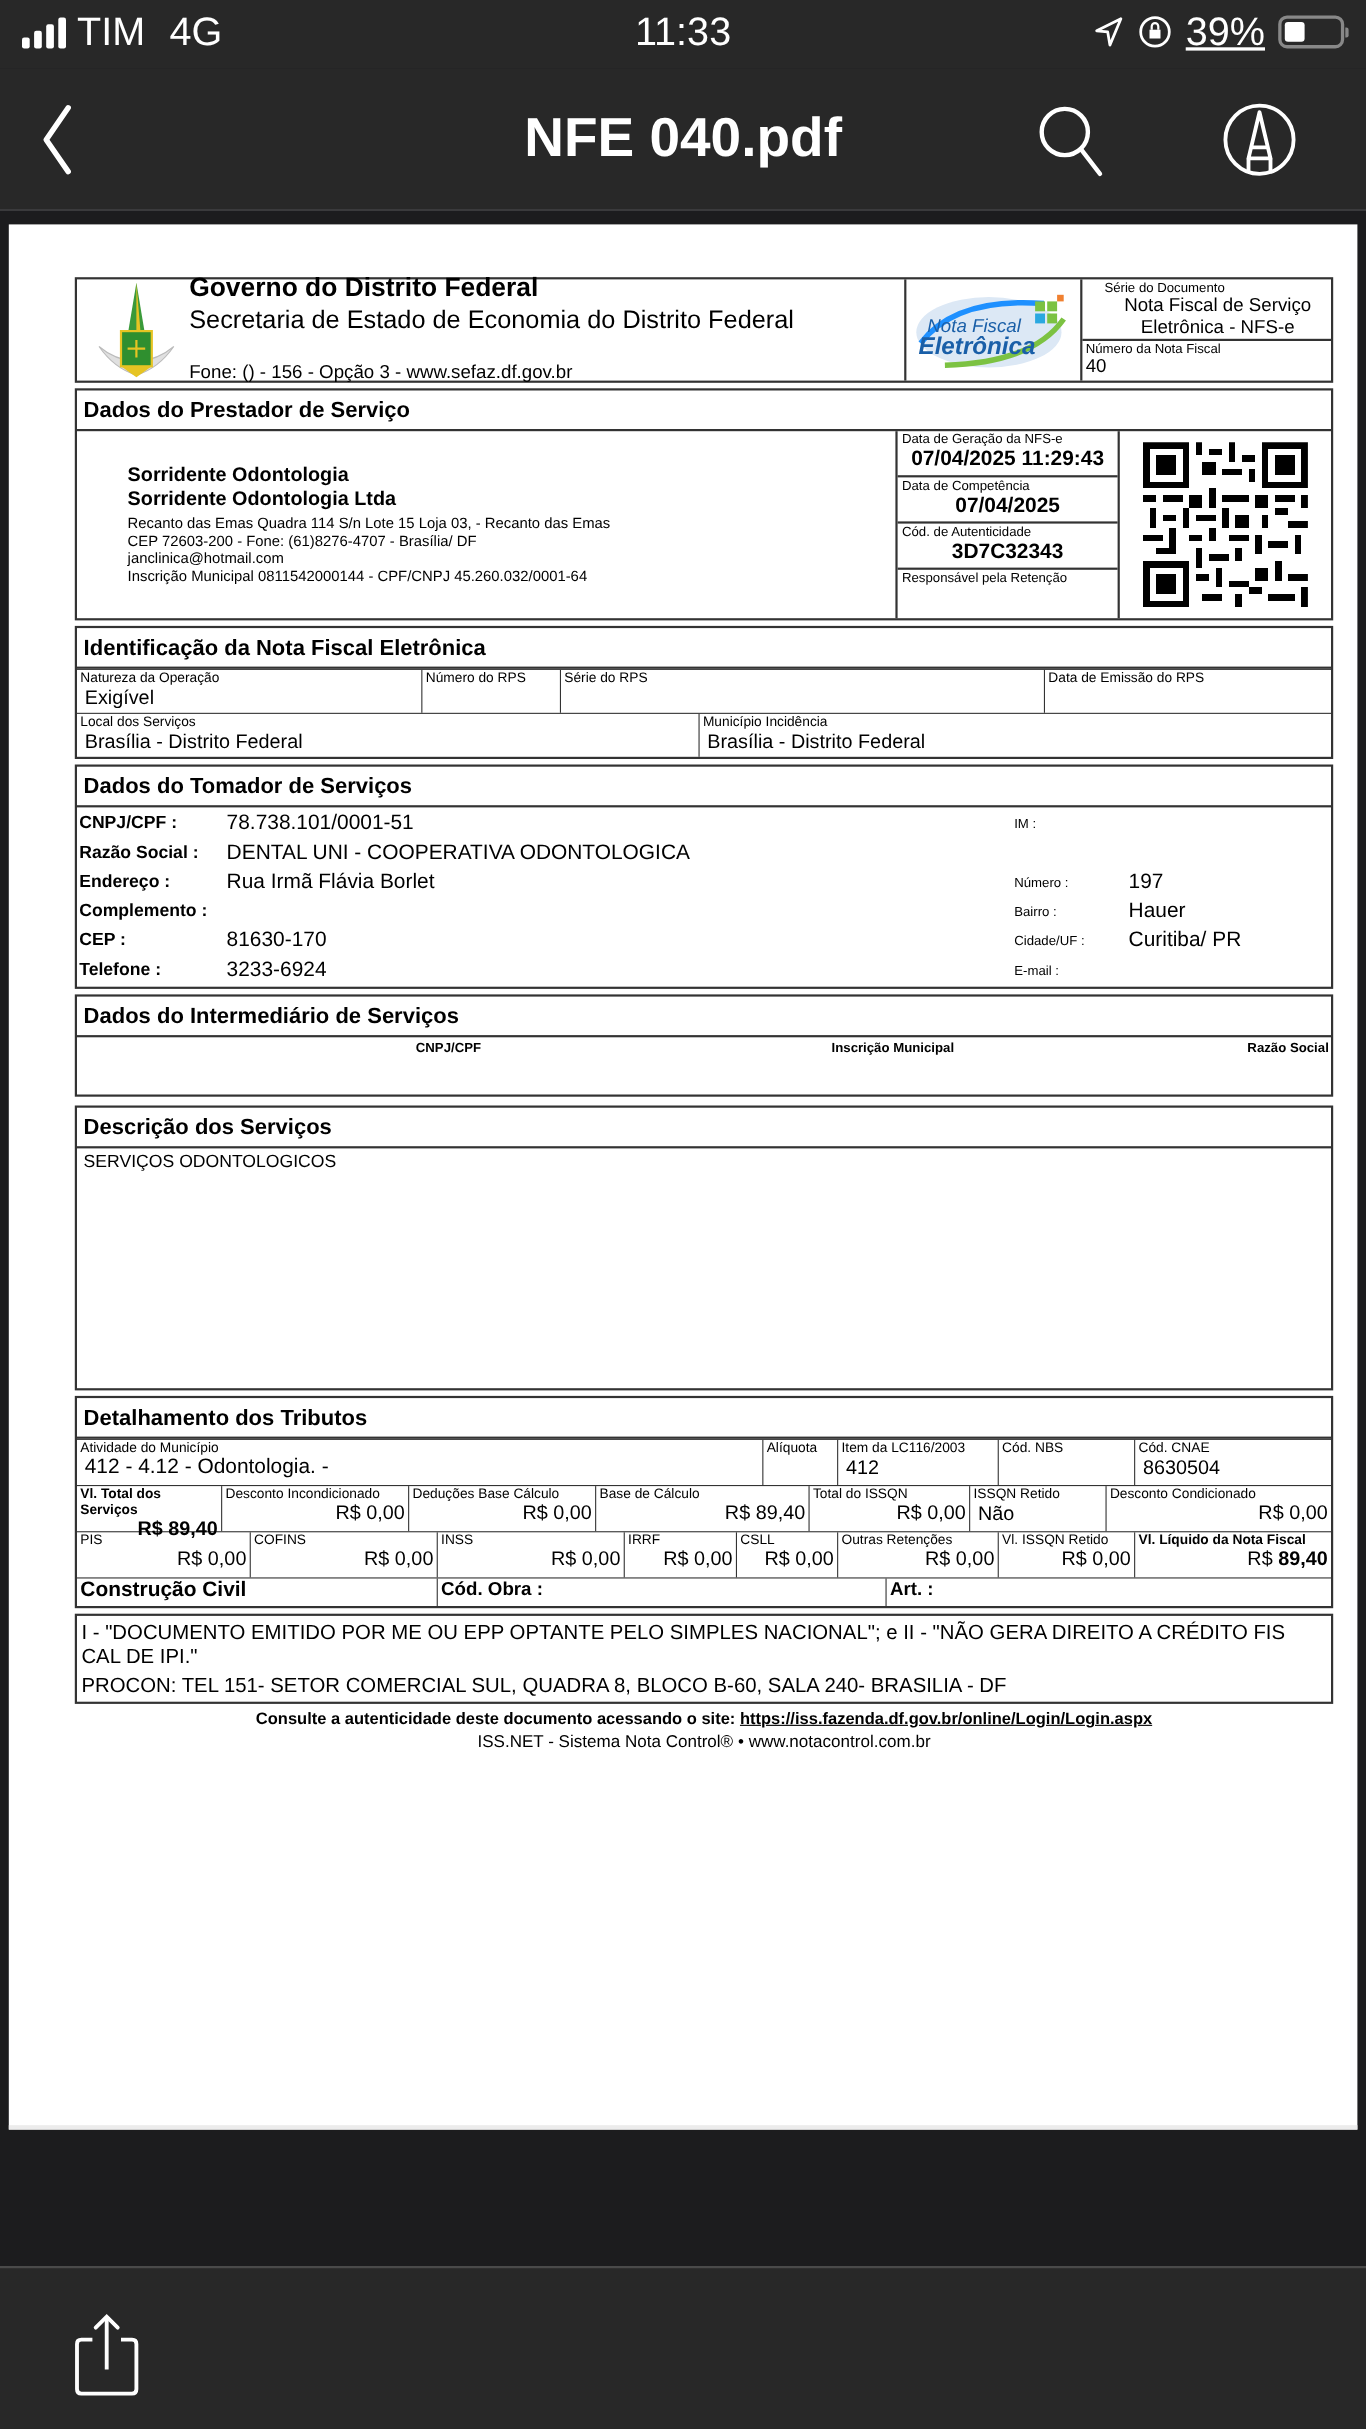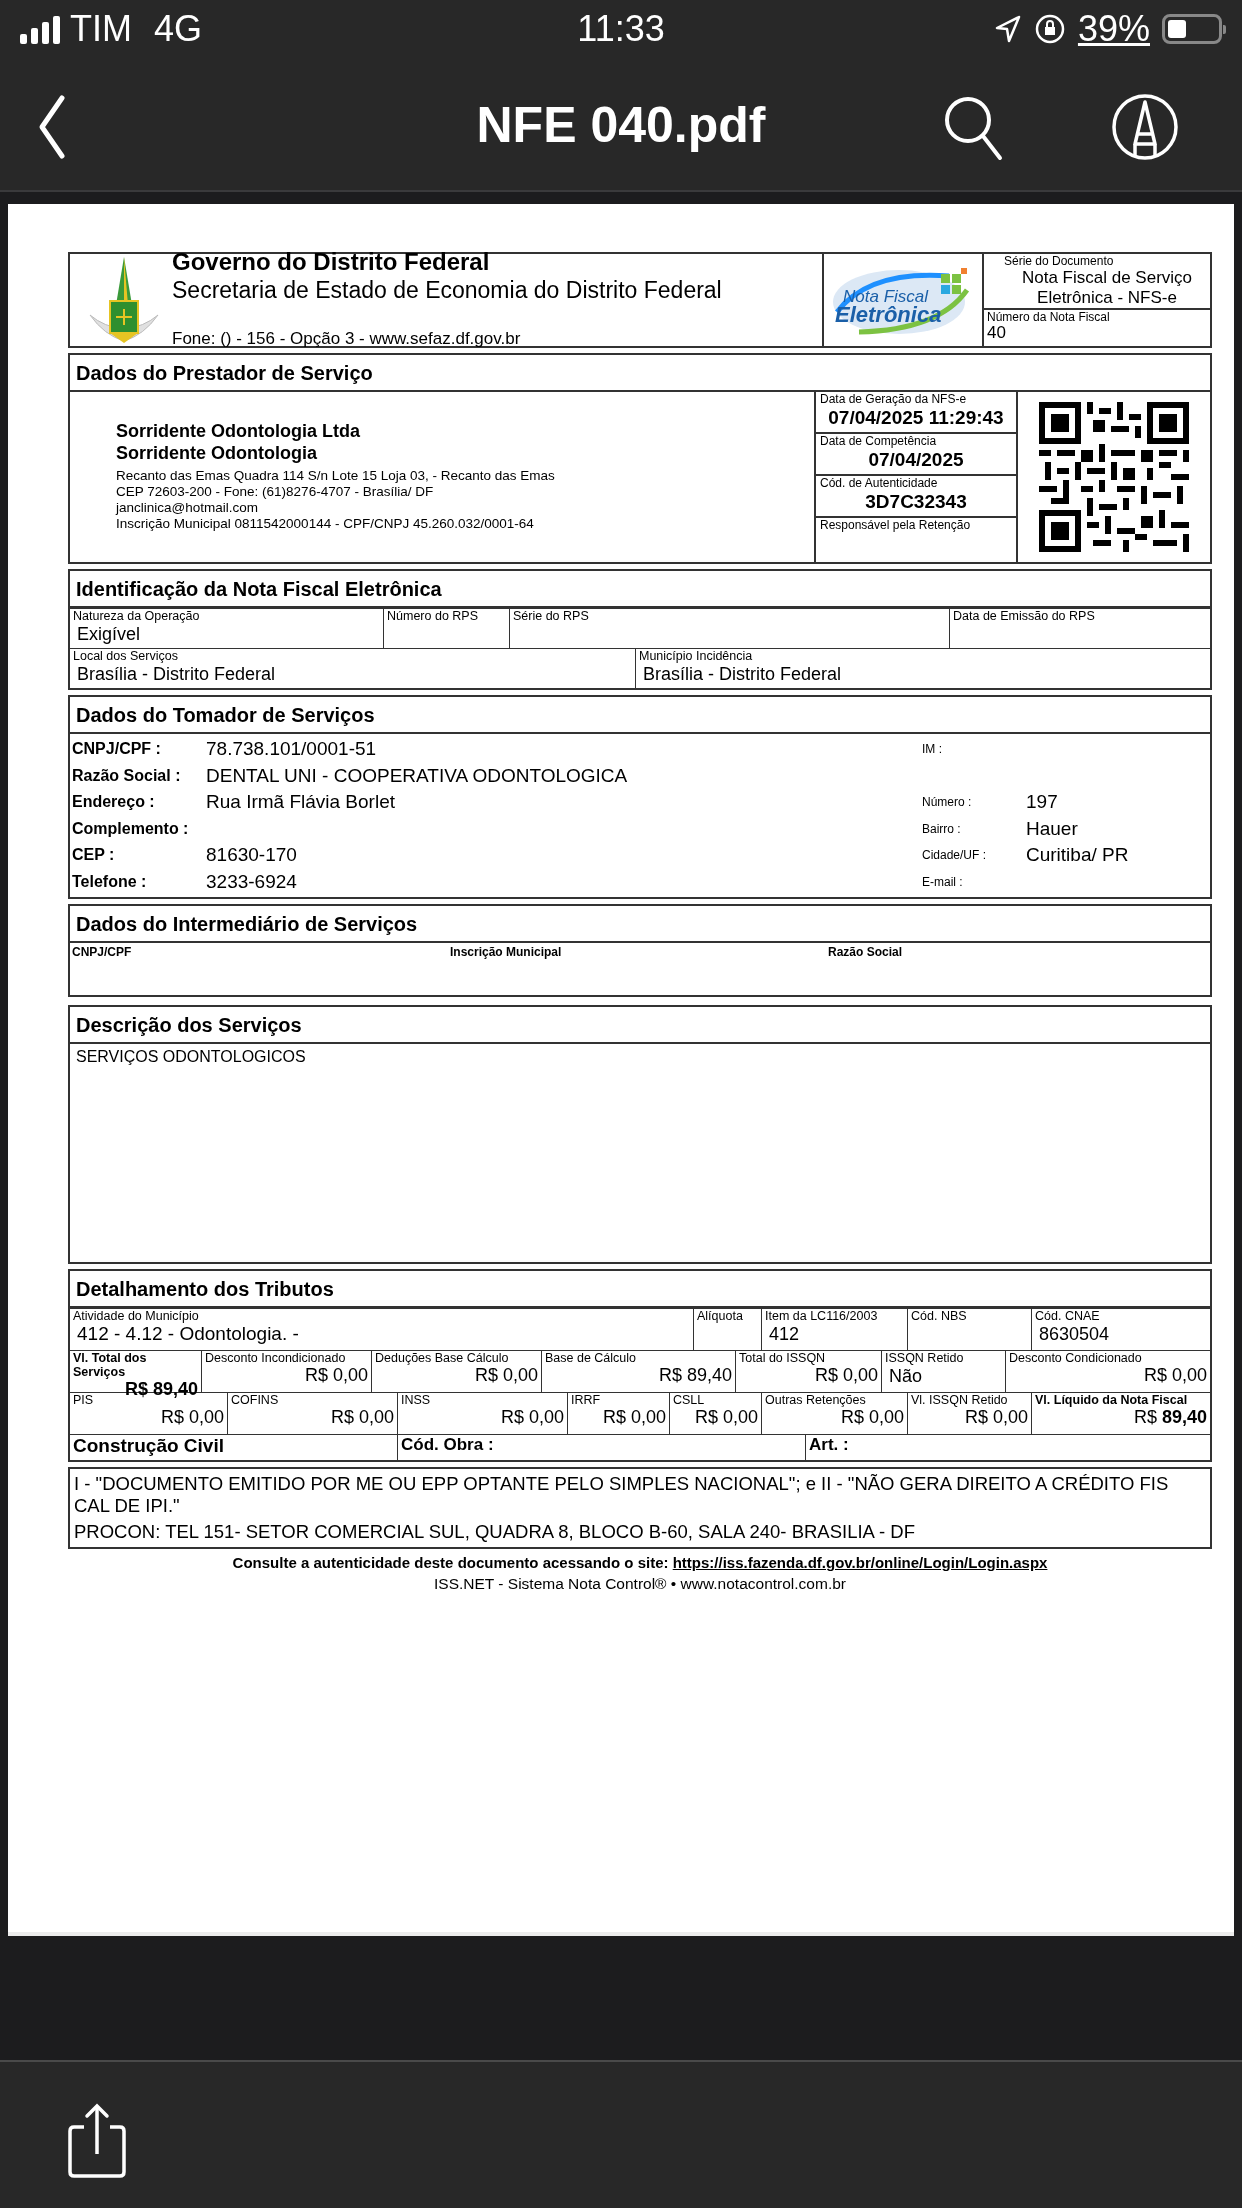--- a/index.html
+++ b/index.html
@@ -54,21 +54,21 @@
   .row:first-of-type { border-top: none; }
   .cell-f { border-right: 1px solid #333; padding: 0 3px; }
   .cell-f:last-child { border-right: none; }
   .val { font-size: 18px; line-height: 22px; padding-left: 4px; }
   .tom { padding: 2px 4px 2px 2px; }
   .tom-row { display: flex; height: 26.5px; align-items: center; }
   .tom-lbl { font-size: 16px; font-weight: bold; width: 134px; }
   .tom-val { font-size: 19px; flex: 1; }
   .tom-rlbl { font-size: 12px; font-weight: normal; width: 104px; }
   .tom-rval { font-size: 19px; width: 180px; }
-  .inter-lbls { display: flex; height: 52px; padding: 2px; }
+  .inter-lbls { display: flex; height: 52px; padding: 2px; justify-content: flex-end; }
   .inter-lbls span { font-size: 12px; font-weight: bold; }
   .desc-body { height: 218px; padding: 4px 6px; font-size: 16px; }
   .trib-val { font-size: 18px; text-align: right; line-height: 20px; }
   .trib-val.b { font-weight: bold; }
   .bold-lbl { font-weight: bold; }
   .info-body { padding: 4px 4px; font-size: 18.5px; line-height: 22px; }
   .footer1 { text-align: center; font-size: 15px; font-weight: bold; margin-top: 0px; }
   .footer1 a { color: #000; text-decoration: underline; }
   .footer2 { text-align: center; font-size: 15.5px; margin-top: 4px; }
 </style>
@@ -163,22 +163,22 @@
             <div class="tiny">Número da Nota Fiscal</div>
             <div class="num-val">40</div>
           </div>
         </div>
       </div>
 
       <div class="box">
         <div class="sec-title">Dados do Prestador de Serviço</div>
         <div class="prest">
           <div class="info">
+            <div class="name">Sorridente Odontologia</div>
             <div class="name">Sorridente Odontologia Ltda</div>
-            <div class="name">Sorridente Odontologia</div>
             <div class="addr">
               <div>Recanto das Emas Quadra 114 S/n Lote 15 Loja 03, - Recanto das Emas</div>
               <div>CEP 72603-200 - Fone: (61)8276-4707 - Brasília/ DF</div>
               <div>janclinica@hotmail.com</div>
               <div>Inscrição Municipal 0811542000144 - CPF/CNPJ 45.260.032/0001-64</div>
             </div>
           </div>
           <div class="dates">
             <div class="cell">
                 <div class="tiny">Data de Geração da NFS-e</div>

